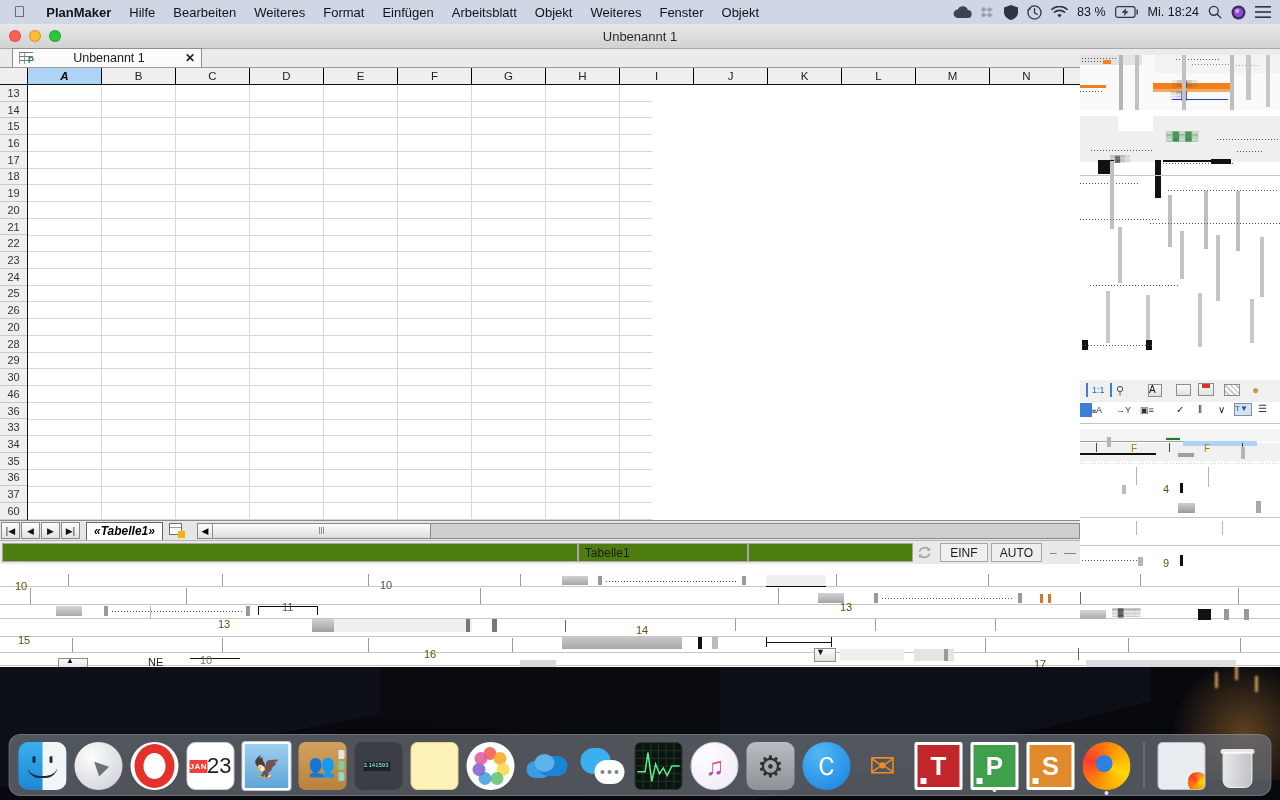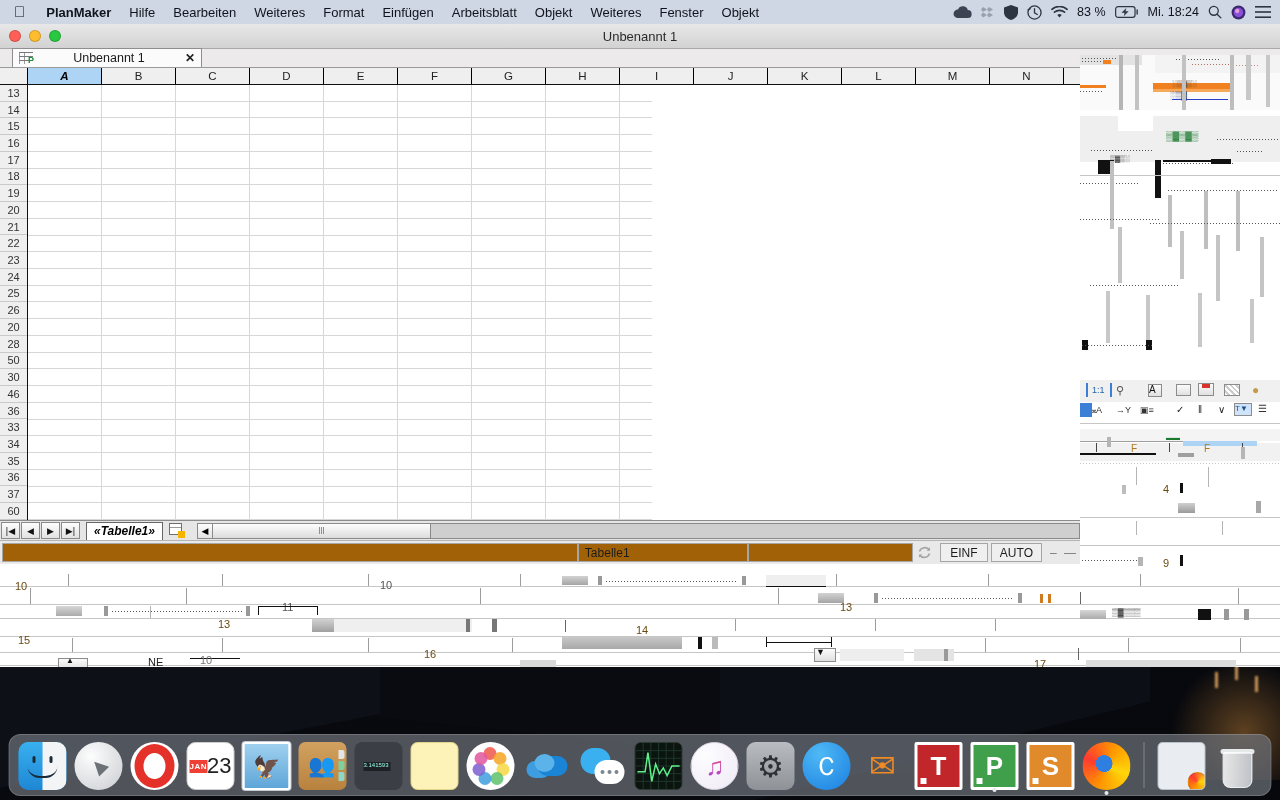--- a/index.html
+++ b/index.html
@@ -202,21 +202,21 @@
   #sheetbar .hscroll .thumb i{ width:1px; height:7px; background:#8f8f8f; display:block; }
 
   
   #statusbar{
     display:flex; align-items:center; gap:0;
     height:24px; width:1080px; background:#e9e9e9;
     border-top:1px solid #b4b4b4; padding:0 2px;
     font-size:12px; color:#1c1c1c;
   }
   #statusbar .field{
-    height:19px; background:#a16207; border:1px solid #a6a6a6;
+    height:19px; background:#4d7c0f; border:1px solid #a6a6a6;
     display:flex; align-items:center; padding:0 6px;
   }
   #statusbar .f-left{ flex:1 1 auto; }
   #statusbar .f-sheet{ width:170px; }
   #statusbar .f-mid{ width:165px; }
   #statusbar .refresh{ width:24px; display:flex; align-items:center; justify-content:center; color:#9a9a9a; font-size:14px; }
   #statusbar .box{
     height:19px; min-width:48px; background:#efefef; border:1px solid #a6a6a6;
     display:flex; align-items:center; justify-content:center; padding:0 8px;
     margin-left:3px;
@@ -510,21 +510,21 @@
       <div class="rh">19</div>
       <div class="rh">20</div>
       <div class="rh">21</div>
       <div class="rh">22</div>
       <div class="rh">23</div>
       <div class="rh">24</div>
       <div class="rh">25</div>
       <div class="rh">26</div>
       <div class="rh">20</div>
       <div class="rh">28</div>
-      <div class="rh">50</div>
+      <div class="rh">29</div>
       <div class="rh">30</div>
       <div class="rh">46</div>
       <div class="rh">36</div>
       <div class="rh">33</div>
       <div class="rh">34</div>
       <div class="rh">35</div>
       <div class="rh">36</div>
       <div class="rh">37</div>
       <div class="rh">60</div>
     </div>

